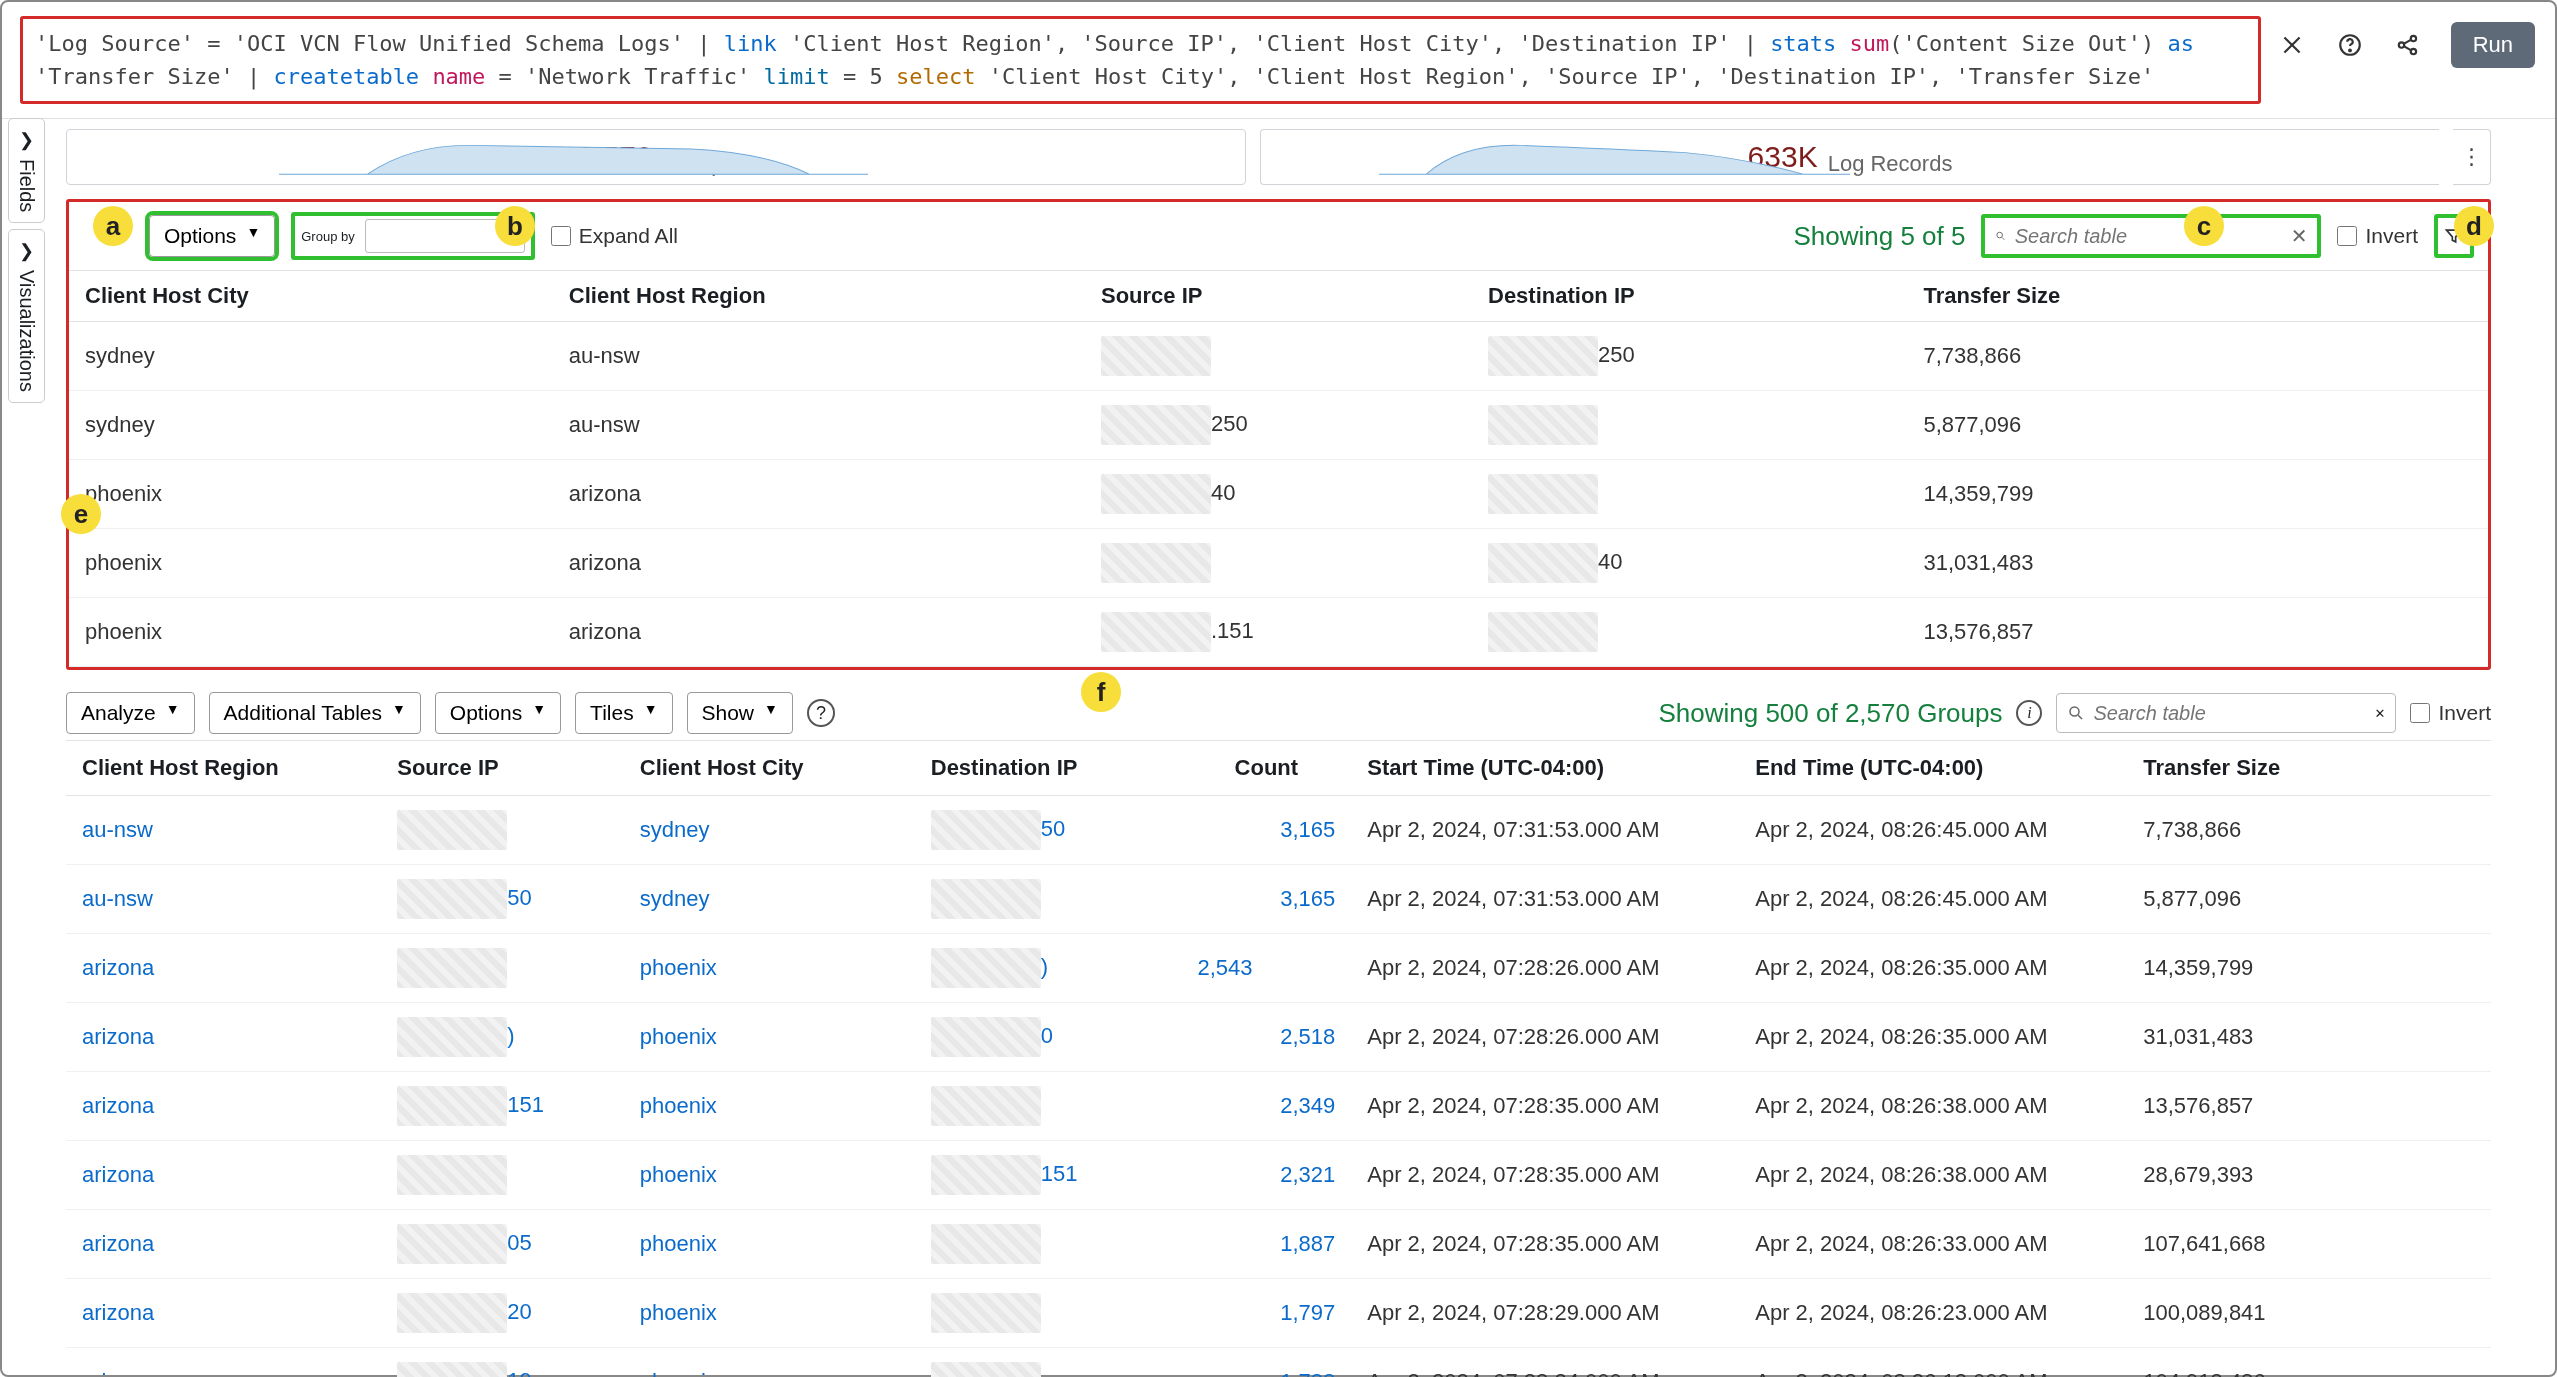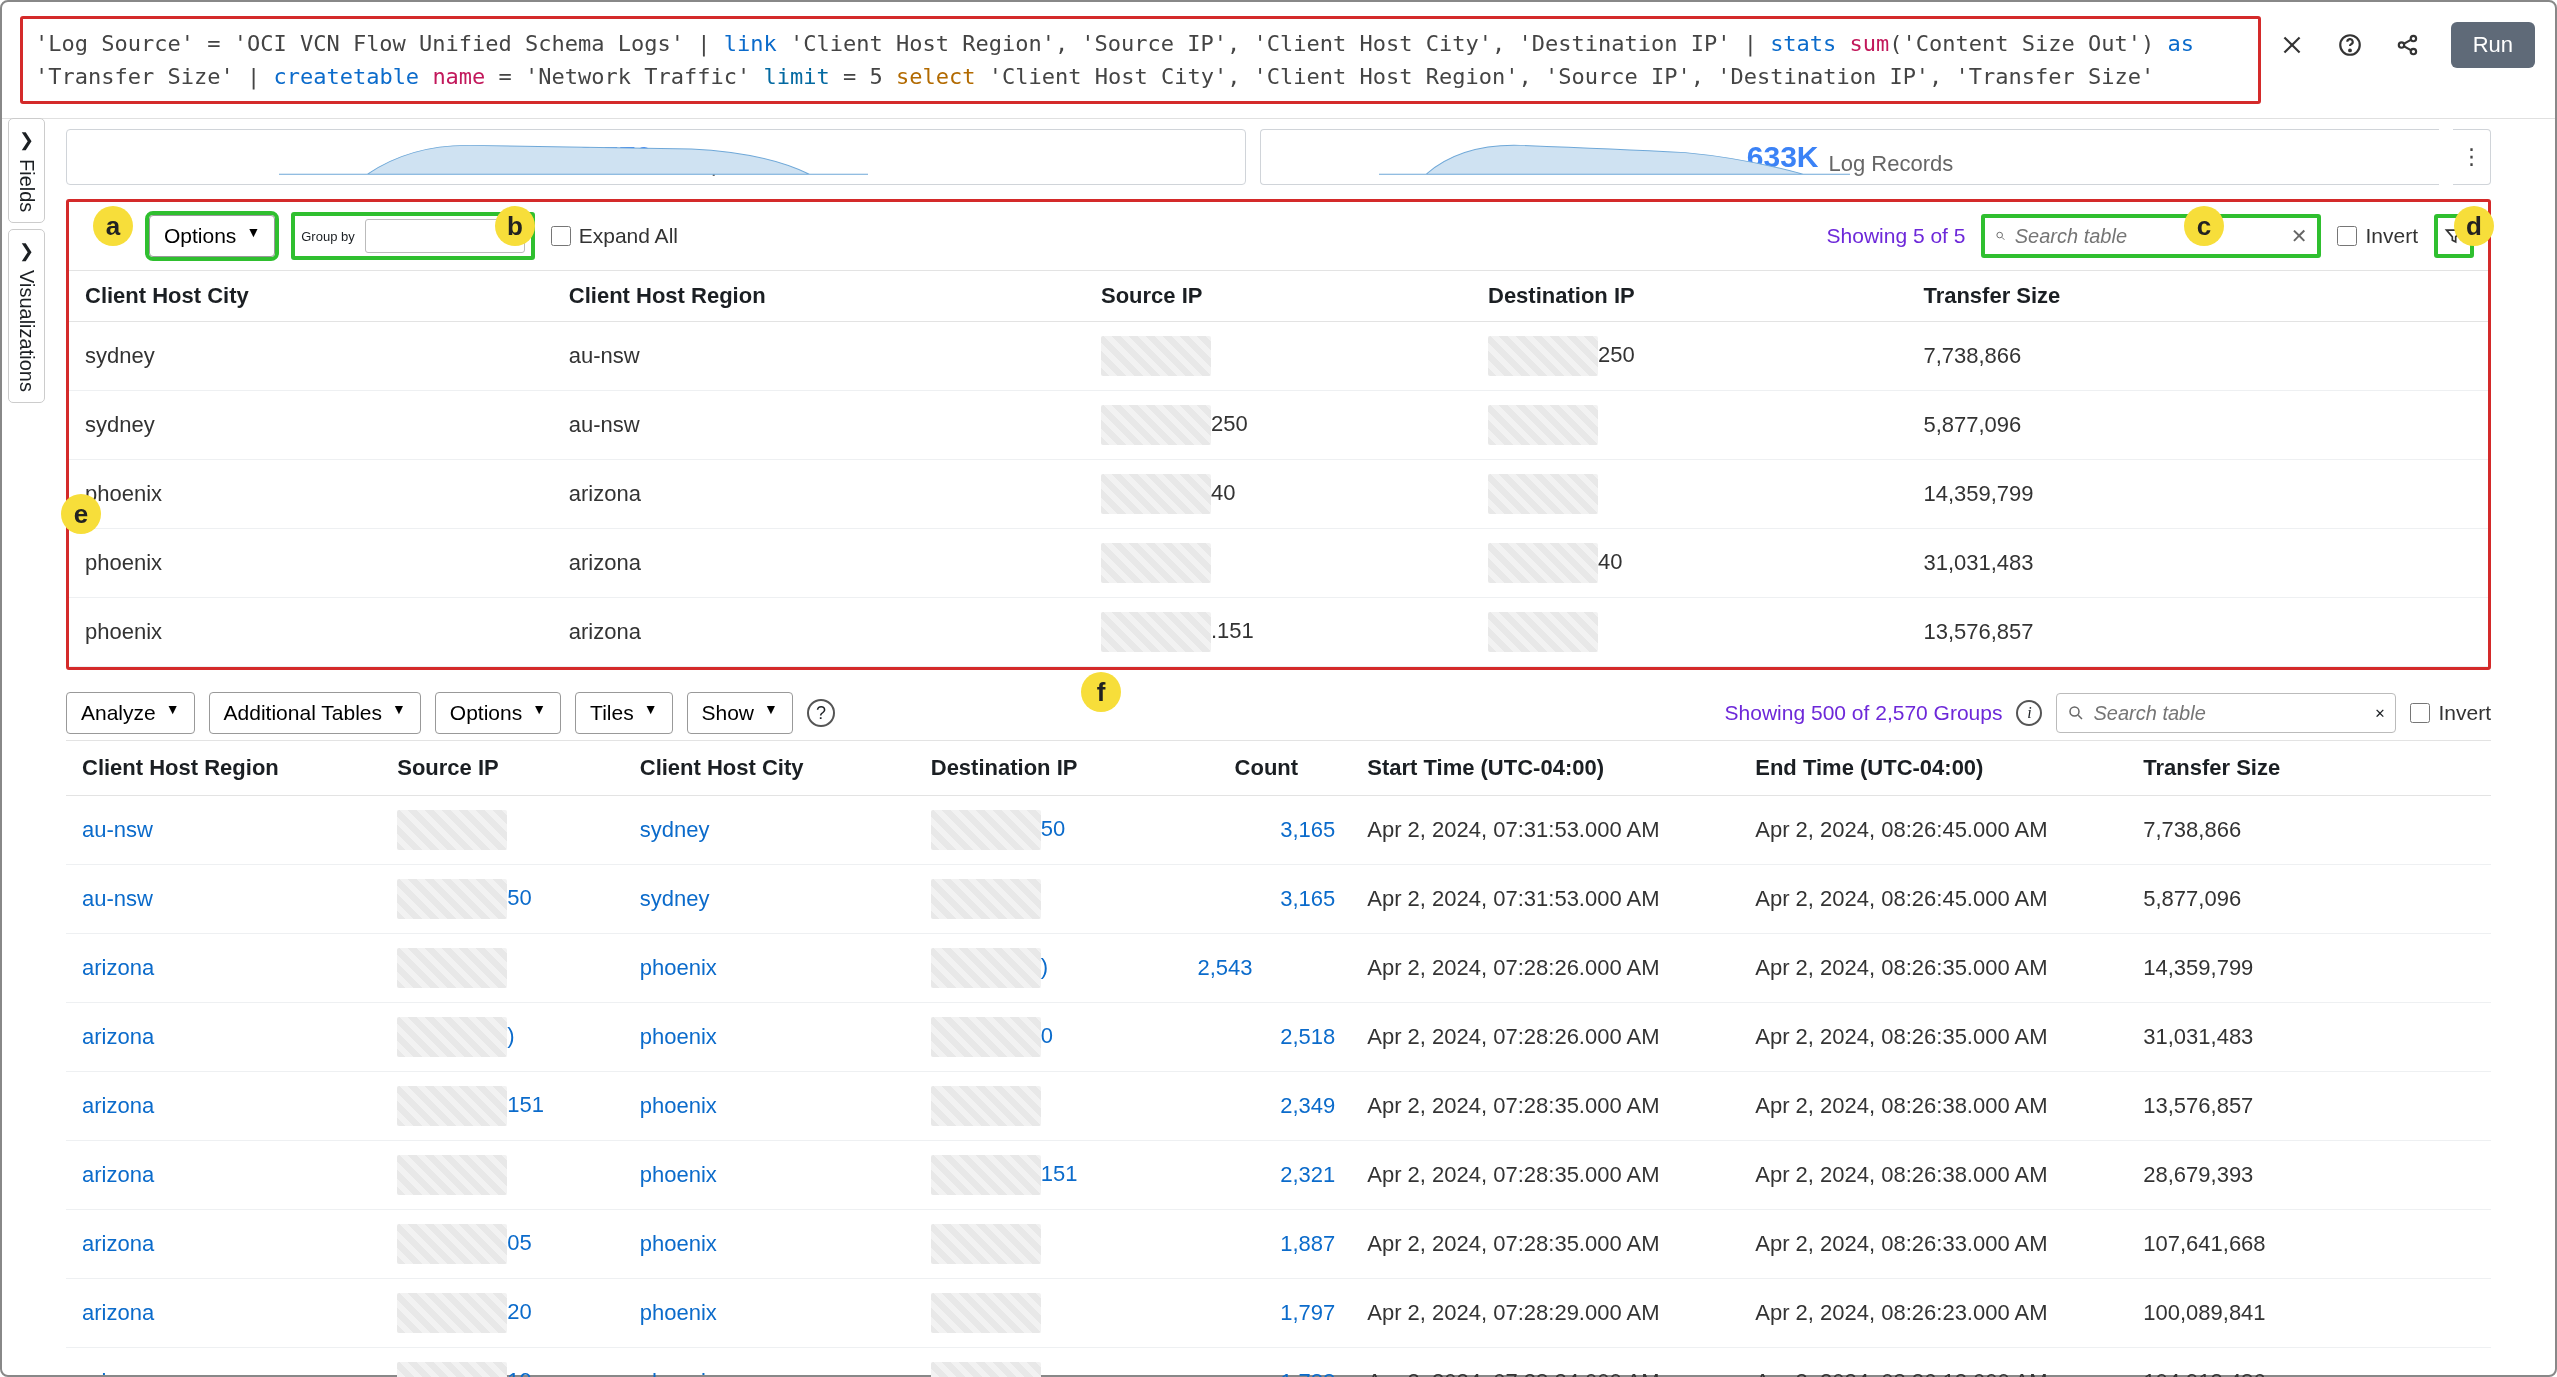--- a/index.html
+++ b/index.html
@@ -35,42 +35,42 @@
 
 .side-tabs { position: absolute; left: 8px; top: 118px; display: flex; flex-direction: column; gap: 6px; }
 .side-tab { border: 1px solid #ccc; border-radius: 5px; padding: 10px 6px; writing-mode: vertical-rl; text-orientation: mixed; font-size: 20px; background: #fff; cursor: pointer; display: flex; align-items: center; gap: 8px; }
 .side-tab .chev { writing-mode: horizontal-tb; font-size: 18px; }
 
 
 .summary-strip { display: flex; margin: 10px 64px 6px 64px; gap: 14px; align-items: center; }
 .summary-box { flex: 1; border: 1px solid #d0d4d9; border-radius: 4px; height: 56px; display: flex; align-items: center; justify-content: center; gap: 10px; position: relative; }
 .summary-spark { position: absolute; left: 18%; bottom: 8px; width: 50%; height: 36px; }
 .summary-spark2 { position: absolute; left: 10%; bottom: 8px; width: 40%; height: 36px; }
-.summary-val { font-size: 30px; font-weight: 700; color: #3b82f6; }
+.summary-val { font-size: 30px; font-weight: 400; color: #7f1d1d; }
 .summary-lbl { font-size: 22px; color: #666; margin-top: 13px; }
 .summary-menu { width: 38px; height: 56px; border: 1px solid #d0d4d9; border-left: none; border-radius: 0 4px 4px 0; display: flex; align-items: center; justify-content: center; cursor: pointer; font-size: 22px; color: #444; }
 
 
 .panel1 { margin: 8px 64px 10px 64px; border: 3px solid #d42a2a; border-radius: 3px; }
 .panel1-toolbar { display: flex; align-items: center; padding: 10px 14px; gap: 16px; }
 .callout { width: 40px; height: 40px; border-radius: 50%; background: #f7de3a; display: flex; align-items: center; justify-content: center; font-size: 26px; font-weight: 600; color: #222; position: absolute; z-index: 5; }
 .pos-b { left: 426px; }
 .pos-c { right: 264px; }
 .pos-d { right: -6px; }
 .pos-e { left: -8px; top: 292px; }
 .pos-f { left: 1015px; top: -14px; }
 .dropdown-btn { border: 1px solid #999; border-radius: 4px; padding: 8px 14px; font-size: 21px; background: #fff; cursor: pointer; display: flex; align-items: flex-start; gap: 10px; }
 .dropdown-btn .caret { font-size: 14px; }
 .green-outline { outline: 4px solid #2fbf2f; outline-offset: 0; }
 .groupby-wrap { display: flex; align-items: center; border: 4px solid #2fbf2f; border-radius: 3px; padding: 3px 6px; gap: 10px; }
 .groupby-wrap .select { border: 1px solid #bbb; border-radius: 3px; width: 160px; height: 34px; display: flex; align-items: center; justify-content: flex-end; padding: 0 8px; }
 .checkbox-row { display: flex; align-items: center; gap: 8px; font-size: 21px; color: #333; }
 .checkbox-row input { width: 20px; height: 20px; }
 .spacer { flex: 1; }
-.showing-txt { font-size: 21px; color: #6d28d9; }
+.showing-txt { font-size: 26px; color: #15803d; }
 .search-box { border: 4px solid #2fbf2f; border-radius: 3px; display: flex; align-items: center; width: 340px; height: 44px; padding: 0 10px; gap: 8px; }
 .search-box input { border: none; flex: 1; font-size: 20px; font-style: italic; color: #666; outline: none; }
 .search-box .x { font-size: 20px; color: #666; cursor: pointer; }
 .filter-icon { border: 4px solid #2fbf2f; border-radius: 3px; width: 40px; height: 44px; display: flex; align-items: center; justify-content: center; cursor: pointer; }
 
 .panel1 { position: relative; }
 .table1 { width: 100%; border-collapse: collapse; font-size: 22px; }
 .table1 th { text-align: left; font-weight: 600; padding: 12px 16px; border-top: 1px solid #e3e3e3; border-bottom: 1px solid #e3e3e3; background: #fff; }
 .table1 td { padding: 14px 16px; border-bottom: 1px solid #eef0f2; color: #333; }
 .obscure { display: inline-block; width: 110px; height: 40px; background: repeating-linear-gradient(45deg,#e8e8e8,#e8e8e8 6px,#f2f2f2 6px,#f2f2f2 12px); border-radius: 2px; vertical-align: middle; }

